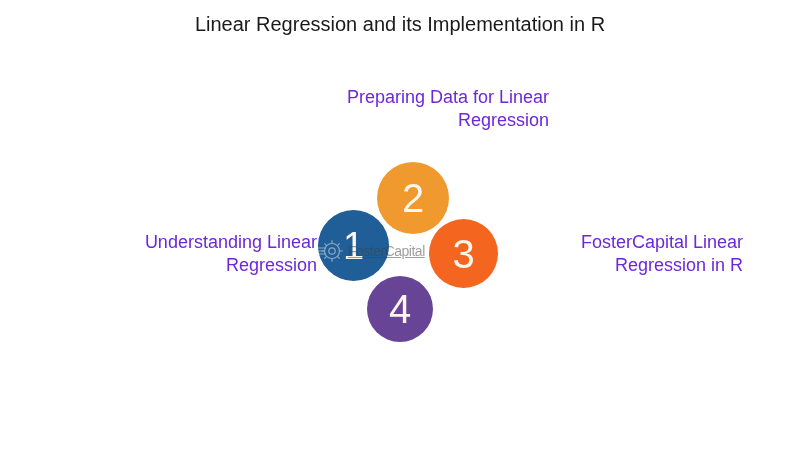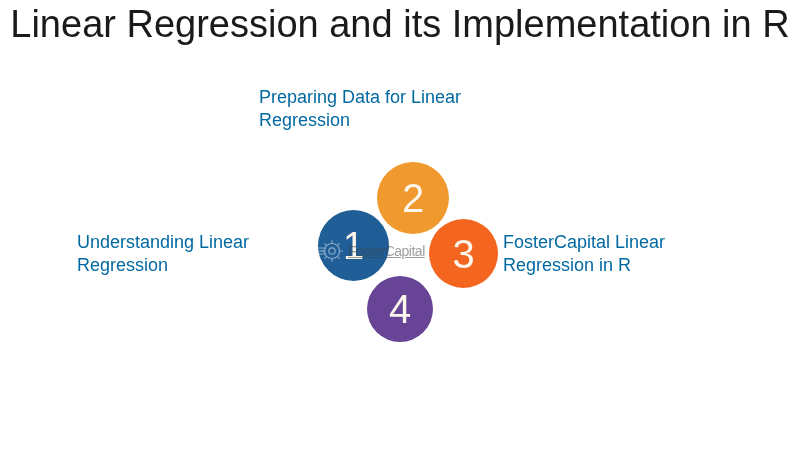--- a/index.html
+++ b/index.html
@@ -20,21 +20,21 @@
     background: #ffffff;
   }
 
   
   .slide-title {
     position: absolute;
     left: 0;
     top: 6px;
     width: 800px;
     text-align: center;
-    font-size: 38px;
+    font-size: 20px;
     line-height: 36px;
     color: #1a1a1a;
     font-weight: 400;
     letter-spacing: 0px;
     white-space: nowrap;
   }
 
   
   .diagram {
     position: absolute;
@@ -97,22 +97,23 @@
     height: 66px;
     background: #674496;
     z-index: 3;
   }
 
   
   .label {
     position: absolute;
     font-size: 18px;
     line-height: 23px;
-    color: #0369a1;
-    font-weight: 400;
+    color: #6d28d9;
+    font-weight: 400;
+    text-align: right;
   }
   .label-top {
     left: 259px;
     top: 86px;
     width: 290px;
   }
   .label-left {
     left: 33px;
     top: 231px;
     width: 240px;

